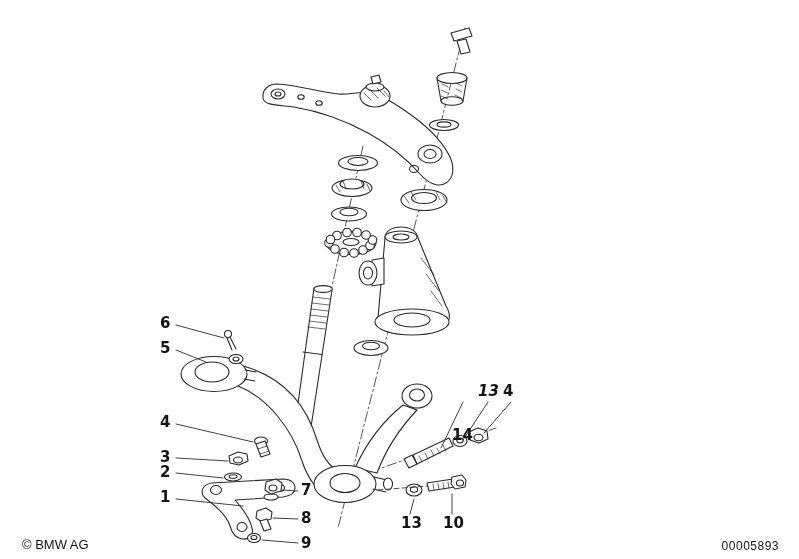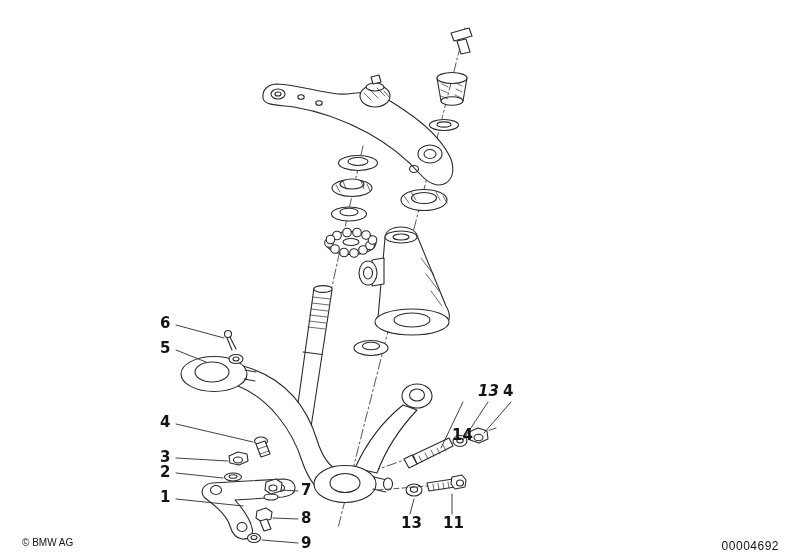--- a/index.html
+++ b/index.html
@@ -16,21 +16,21 @@
     position:absolute;
     font-family:"DejaVu Sans", sans-serif;
     font-weight:bold;
     font-size:15px;
     color:#141414;
     line-height:1;
     white-space:nowrap;
   }
   .copyright {
     position:absolute; left:22px; top:537px;
-    font-size:10px; color:#141414;
+    font-size:13px; color:#141414;
   }
   .doc-number {
     position:absolute; right:20px; top:539px;
     font-size:12px; letter-spacing:0.5px; color:#141414;
   }
 </style>
 </head>
 <body>
 
 <div class="page">
@@ -250,21 +250,21 @@
   <div class="callout" style="left:160px; top:490px;">1</div>
   <div class="callout" style="left:160px; top:465px;">2</div>
   <div class="callout" style="left:160px; top:450px;">3</div>
   <div class="callout" style="left:160px; top:415px;">4</div>
   <div class="callout" style="left:160px; top:341px;">5</div>
   <div class="callout" style="left:160px; top:316px;">6</div>
   <div class="callout" style="left:301px; top:483px;">7</div>
   <div class="callout" style="left:301px; top:511px;">8</div>
   <div class="callout" style="left:301px; top:536px;">9</div>
   <div class="callout" style="left:401px; top:516px;">13</div>
-  <div class="callout" style="left:443px; top:516px;">11</div>
+  <div class="callout" style="left:443px; top:516px;">10</div>
   <div class="callout" style="left:503px; top:384px;">4</div>
   <div class="callout" style="left:478px; top:384px;font-style:italic;">13</div>
   <div class="callout" style="left:452px; top:384px;margin-top:44px;">14</div>
 
   <div class="copyright">© BMW AG</div>
-  <div class="doc-number">00004692</div>
+  <div class="doc-number">00005893</div>
 
 </div>
 
 </body></html>

